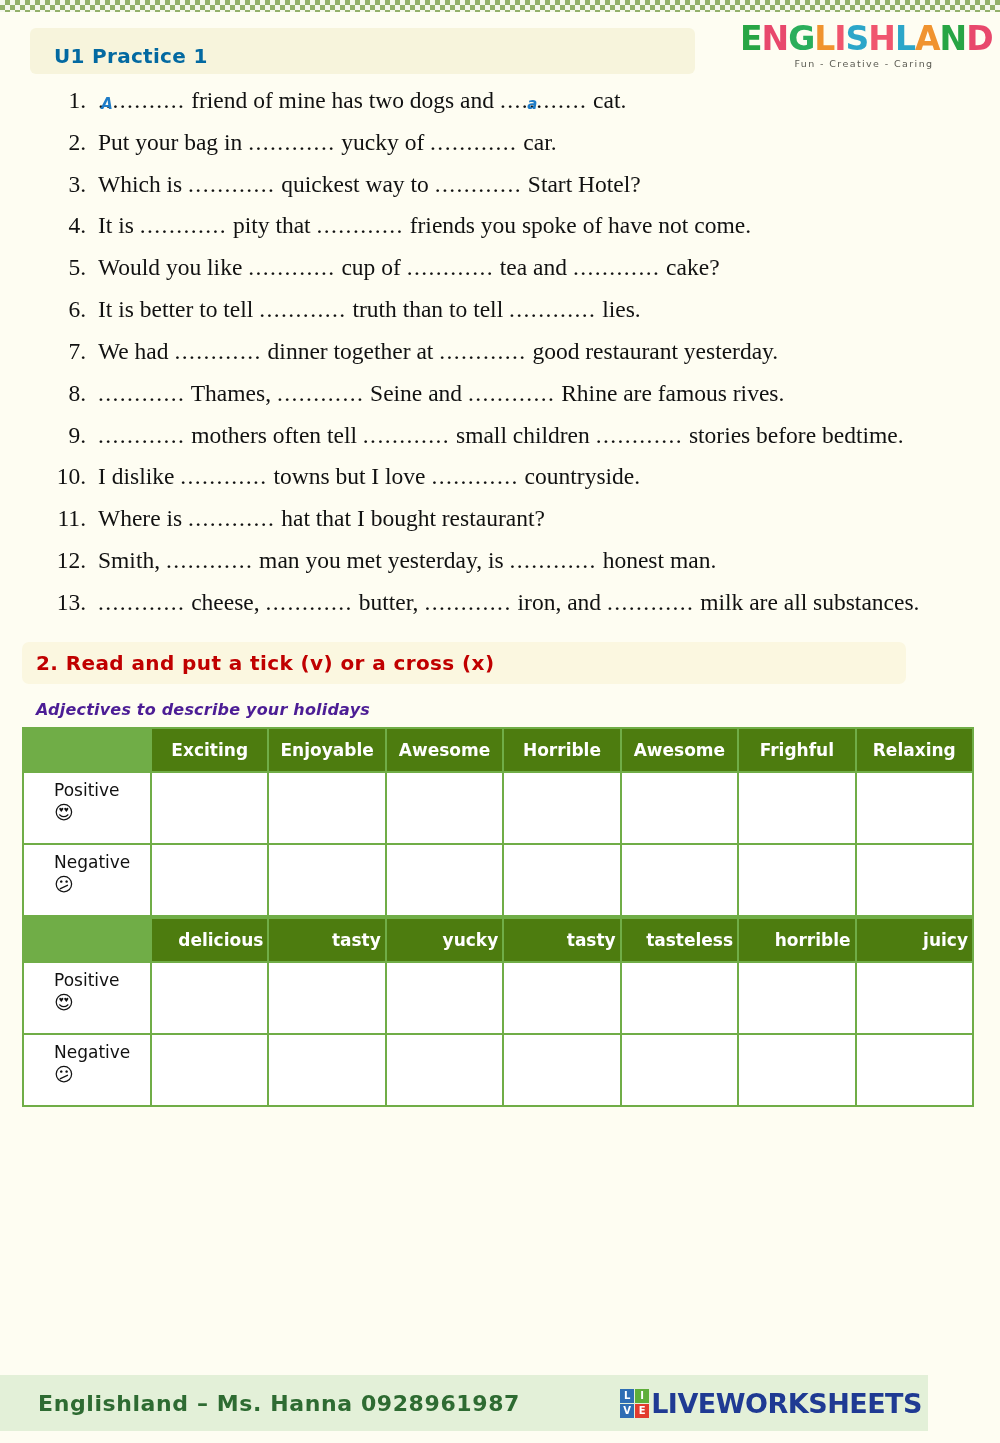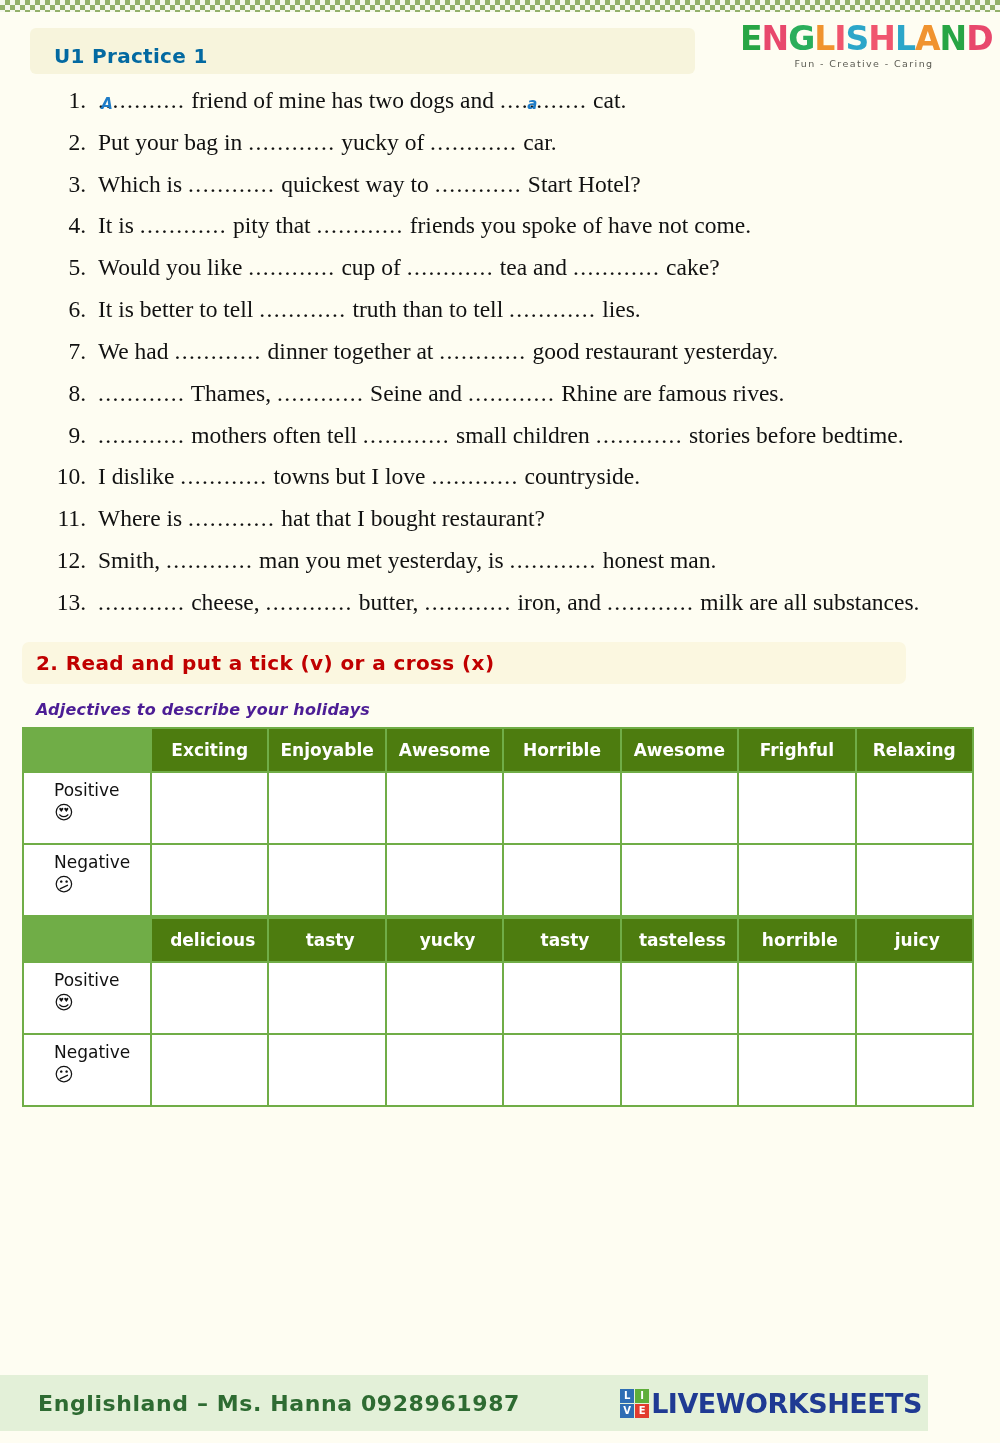--- a/index.html
+++ b/index.html
@@ -183,21 +183,21 @@
     background: #4d7c0f;
     color: #ffffff;
     font-family: "DejaVu Sans", sans-serif;
     font-weight: bold;
     font-size: 17px;
     height: 44px;
     text-align: center;
     padding: 0 4px;
   }
   table.tick-table thead th.corner { background: #70AD47; }
-  table.tick-table.left-head thead th { text-align: center; padding-left: 10px; }
+  table.tick-table.left-head thead th { text-align: right; padding-left: 10px; }
   table.tick-table tbody td {
     background: #ffffff;
     height: 72px;
     vertical-align: top;
   }
   .rowlabel {
     padding: 6px 0 0 10px;
     font-family: "DejaVu Sans", sans-serif;
     font-size: 17px;
     color: #111;

